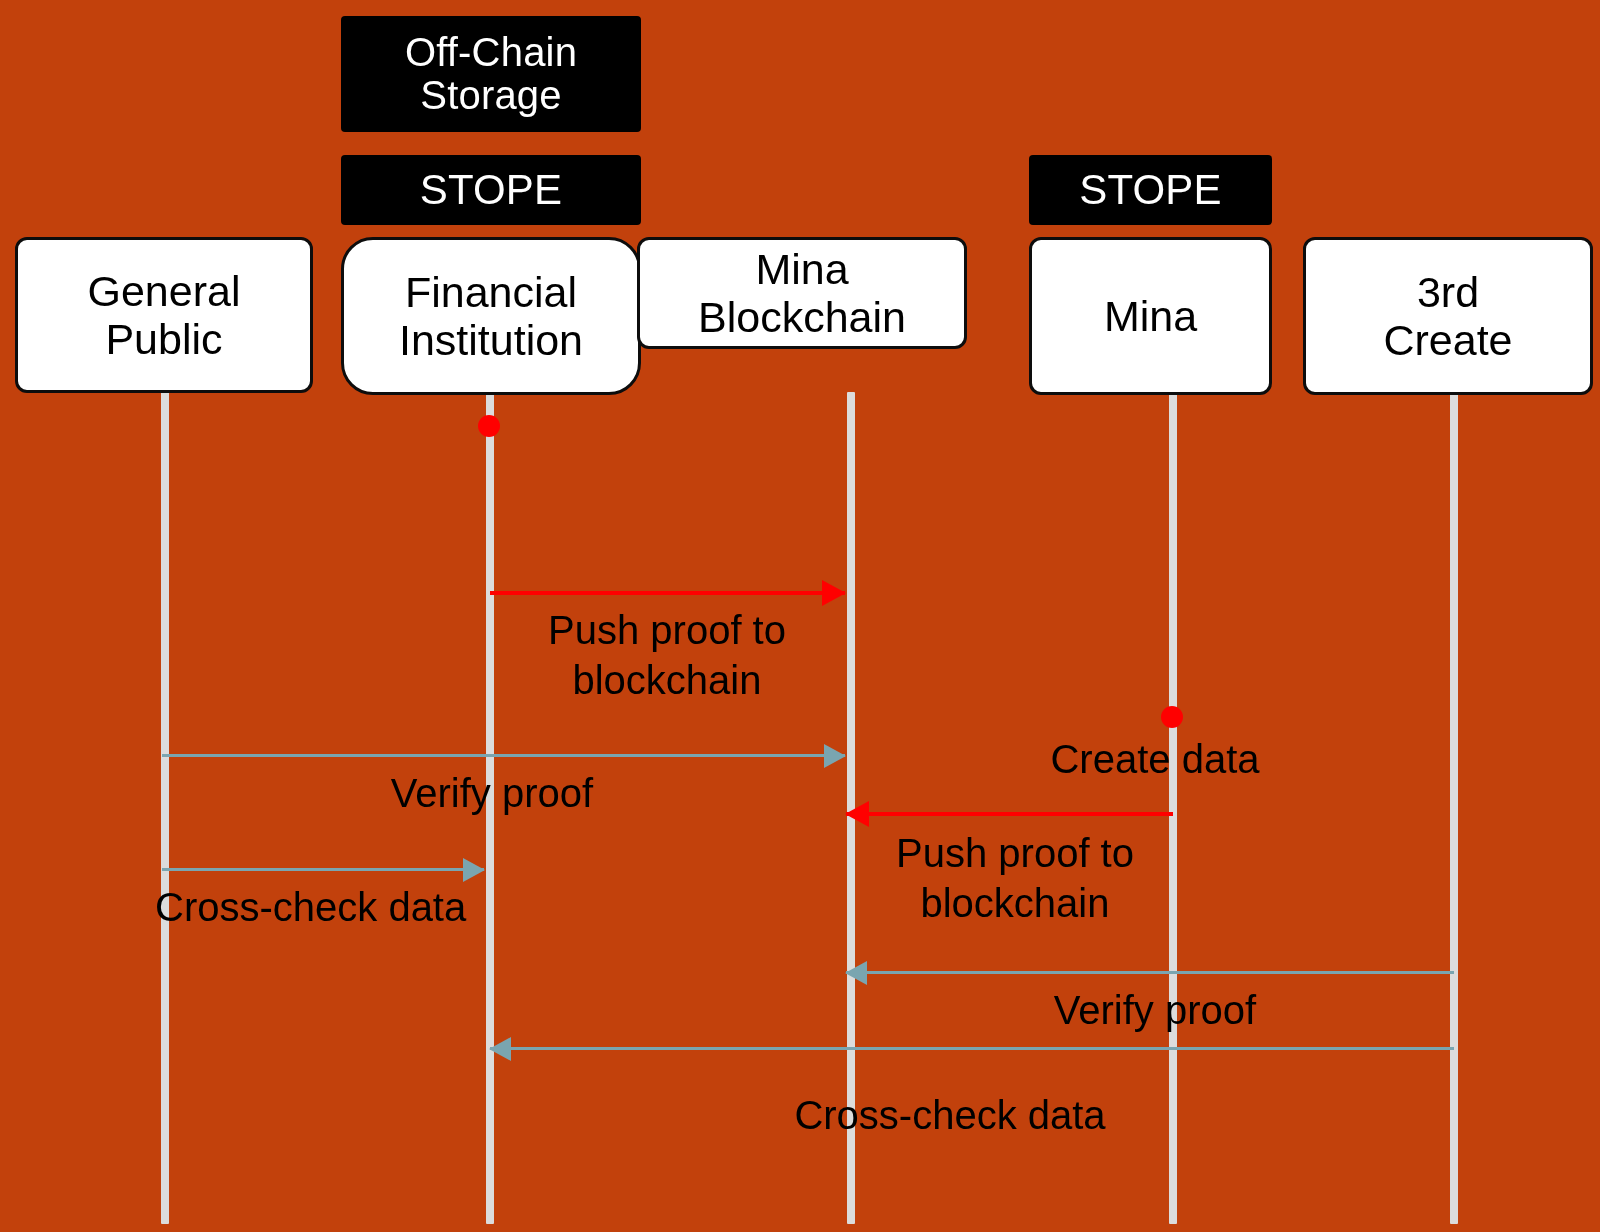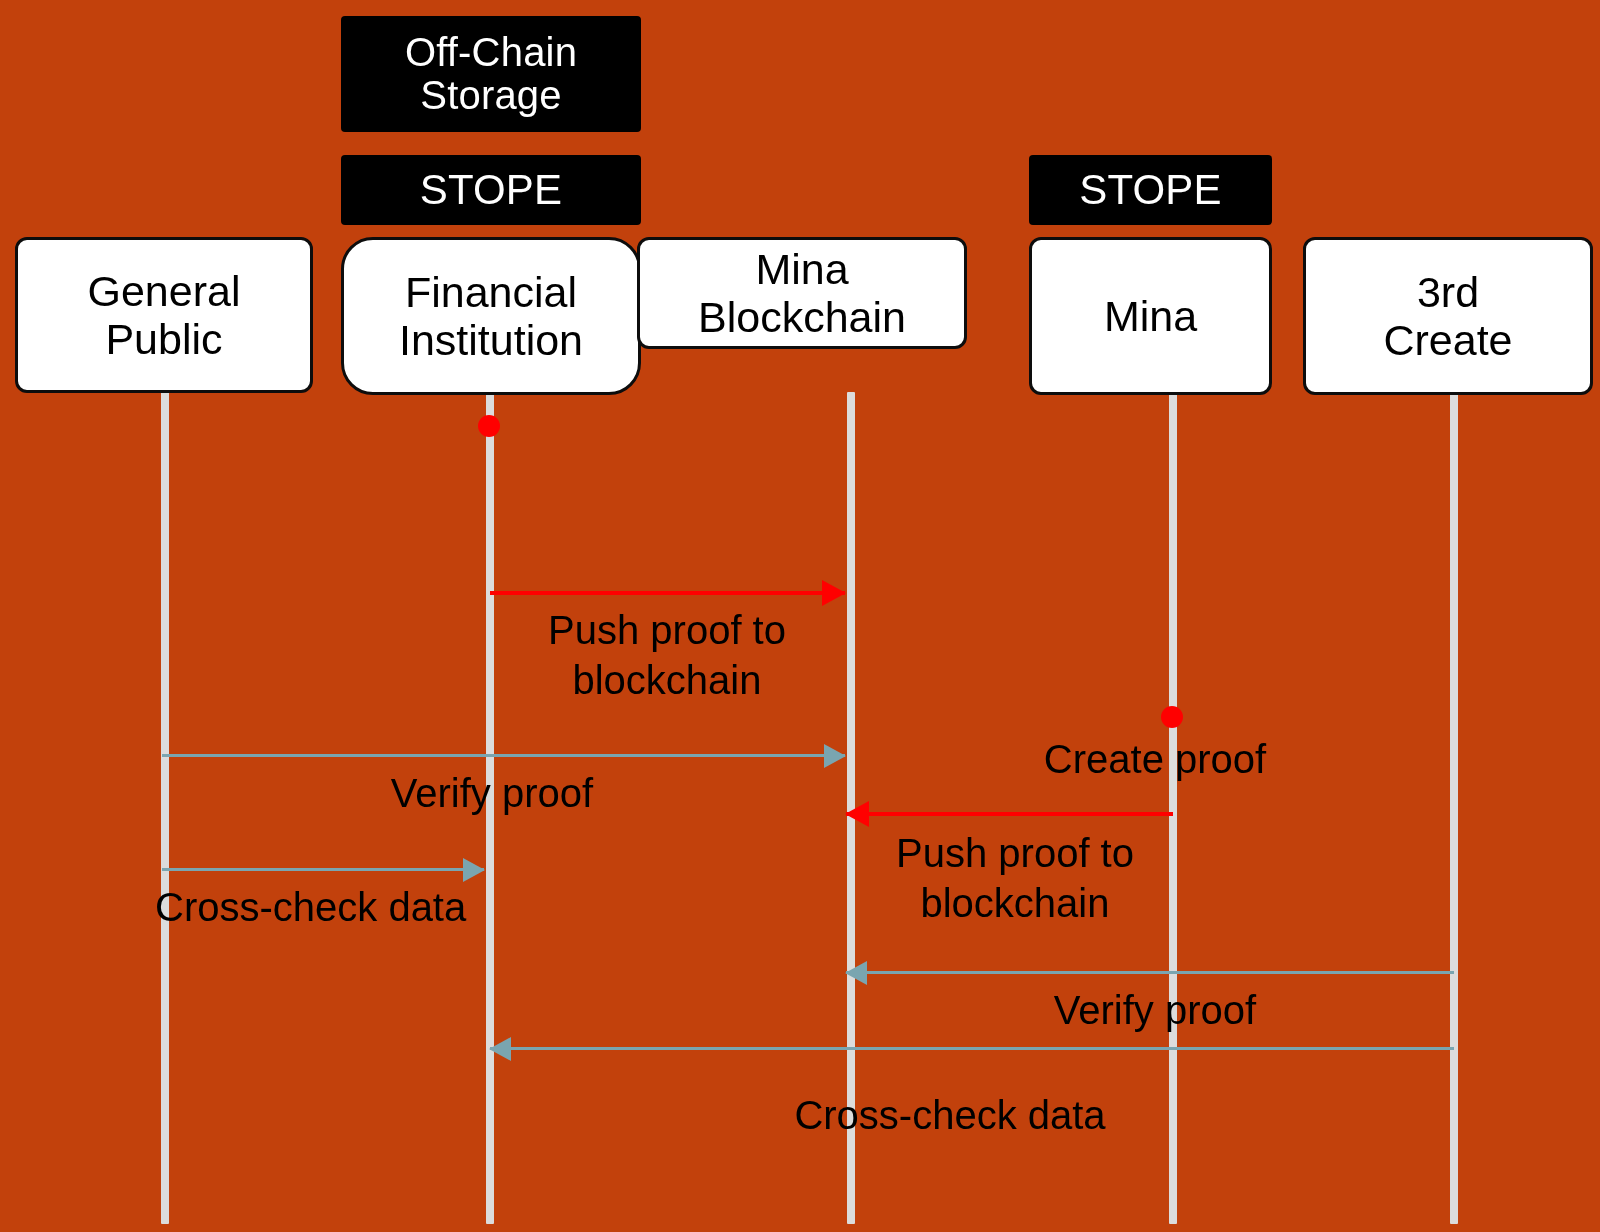--- a/index.html
+++ b/index.html
@@ -163,21 +163,21 @@
   </div>
   <div class="label" style="left:322px; top:768px; width:340px;">Verify proof</div>
 
   <div class="msg right thin" style="left:162px; top:868px; width:322px;">
     <div class="shaft" style="background:#7aa5b0;"></div>
     <div class="head" style="border-left:22px solid #7aa5b0;"></div>
   </div>
   <div class="label left-al" style="left:155px; top:882px; width:440px;">Cross-check data</div>
 
   <div class="dot" style="left:1161px; top:706px;"></div>
-  <div class="label" style="left:1020px; top:734px; width:270px;">Create proof</div>
+  <div class="label" style="left:1020px; top:734px; width:270px;">Create data</div>
 
   <div class="msg left" style="left:846px; top:812px; width:327px;">
     <div class="shaft" style="background:#ff0000;"></div>
     <div class="head" style="border-right:24px solid #ff0000;"></div>
   </div>
   <div class="label" style="left:855px; top:828px; width:320px;">Push proof to
 blockchain</div>
 
   <div class="msg left thin" style="left:846px; top:971px; width:608px;">
     <div class="shaft" style="background:#7aa5b0;"></div>

